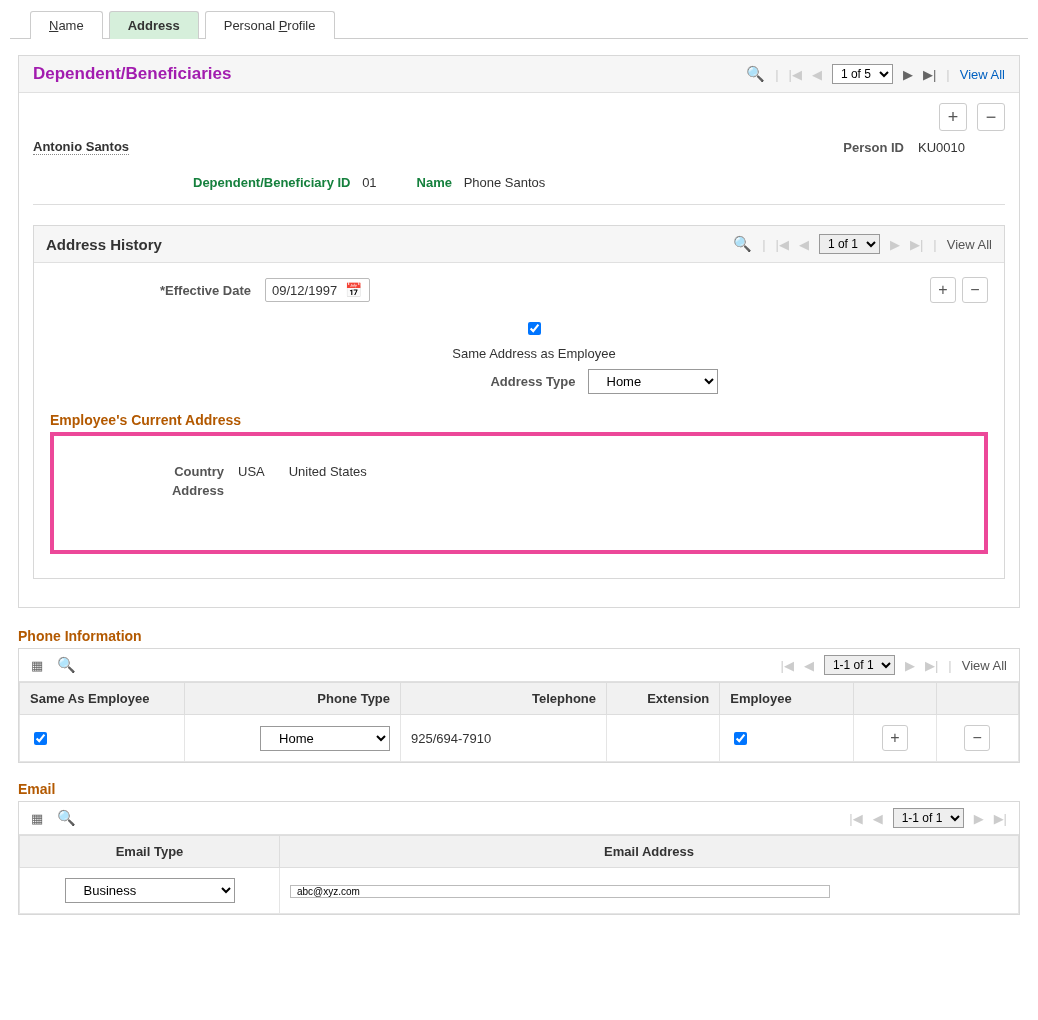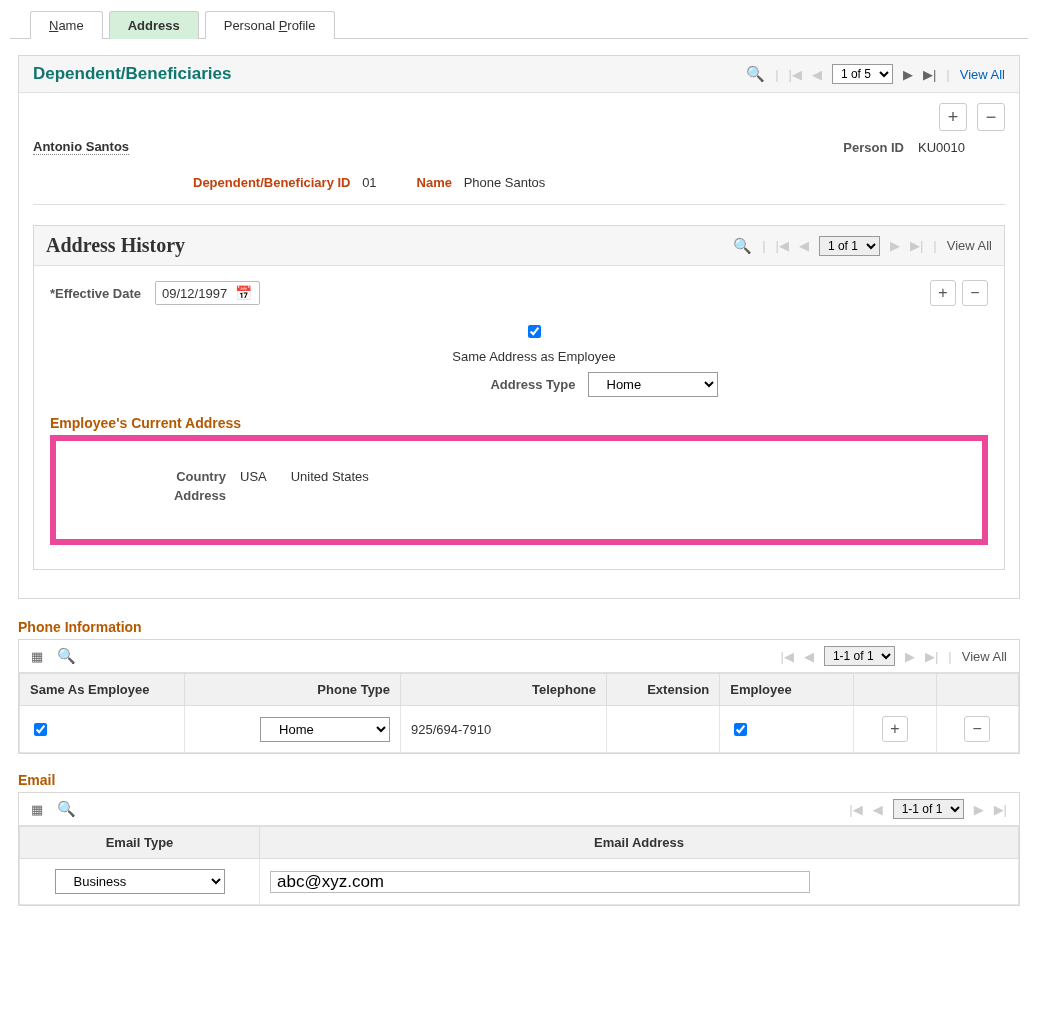--- a/index.html
+++ b/index.html
@@ -41,21 +41,21 @@
     margin: 0 8px 20px 8px;
   }
   .panel-header {
     display: flex;
     align-items: center;
     justify-content: space-between;
     padding: 8px 14px;
     background: #f6f6f6;
     border-bottom: 1px solid #e0e0e0;
   }
-  .panel-title { font-size: 17px; font-weight: bold; color: #0f766e; }
+  .panel-title { font-size: 17px; font-weight: bold; color: #a21caf; }
   .nav-controls {
     display: flex;
     align-items: center;
     gap: 10px;
     color: #666;
   }
   .nav-sep { color: #ccc; }
   .nav-arrow { cursor: pointer; color: #666; font-size:13px; }
   .nav-arrow.disabled { color: #ccc; cursor: default; }
   .record-select {
@@ -84,57 +84,57 @@
   .row-right { display:flex; justify-content:flex-end; gap:10px; margin-bottom:8px;}
   .person-link { color:#333; font-weight:bold; border-bottom:1px dotted #888; cursor:pointer; }
   .person-id-row { display:flex; align-items:center; }
   .pid-label { font-weight:bold; color:#555; margin-left:auto; margin-right:14px;}
   .pid-val { color:#333; margin-right:40px;}
 
   .detail-row {
     display:flex; gap:40px; padding:20px 0 14px 160px;
     border-bottom:1px solid #ddd; margin-bottom:20px;
   }
-  .detail-row .lbl { font-weight:bold; color:#c2410c; margin-right:8px; }
+  .detail-row .lbl { font-weight:bold; color:#15803d; margin-right:8px; }
 
   
   .inner-panel {
     border:1px solid #d8d8d8;
     margin-bottom: 8px;
   }
   .inner-header {
     display:flex; align-items:center; justify-content:space-between;
     padding:8px 12px; background:#f6f6f6;
     border-bottom:1px solid #e0e0e0;
   }
-  .inner-title { font-weight:bold; font-size:20px;font-family:Liberation Serif, serif; }
+  .inner-title { font-weight:bold; font-size:15px; }
   .inner-body { padding:14px 16px 24px 16px; }
   .eff-row { display:flex; align-items:center; gap:14px; }
-  .eff-lbl { font-weight:bold; color:#555; }
+  .eff-lbl { font-weight:bold; color:#555; margin-left:110px; }
   .date-field {
     display:inline-flex; align-items:center;
     border:1px solid #bbb; padding:3px 6px; gap:8px;
     border-radius:2px;
   }
   .cal-icon { font-size:14px; color:#444; cursor:pointer; }
   .small-btn {
     display:inline-flex; align-items:center; justify-content:center;
     width:26px; height:26px;
     border:1px solid #ccc; border-radius:3px; background:#fff; cursor:pointer;
     font-size:16px; color:#555;
   }
   .same-row { display:flex; align-items:center; gap:8px; margin:16px 0 0 30px;flex-direction:column; }
   .addr-type-row { display:inline-flex; align-items:center; gap:12px; margin-left:140px;}
   .sel { border:1px solid #999; padding:3px 14px; font-size:13px; min-width:130px; background:#fff;}
   .sel-sm { min-width:100px;}
 
   .section-title { color:#b35900; font-weight:bold; font-size:14px; margin:18px 0 4px 0;}
   .addr-box {
-    border:6px solid #ec4899;
-    padding:28px 18px 36px 90px;
+    border:4px solid #ec4899;
+    padding:28px 18px 52px 90px;
   }
   .addr-grid { display:grid; grid-template-columns:80px auto; row-gap:4px; column-gap:14px; align-items:start;}
   .addr-grid .albl { font-weight:bold; color:#555; text-align:right;}
   .addr-cnty { display:flex; gap:24px; }
 
   
   .grid-wrap { border:1px solid #d8d8d8; margin-top:4px;}
   .grid-toolbar {
     display:flex; align-items:center; justify-content:space-between;
     padding:6px 12px;
@@ -147,21 +147,21 @@
     background:#f1f1f1; font-weight:bold; text-align:left;
     padding:8px 10px; border:1px solid #ddd; color:#333; font-size:13px;
   }
   table.grid th.center{ text-align:center;}
   table.grid th.right{ text-align:right;}
   table.grid td {
     padding:10px; border:1px solid #e5e5e5; vertical-align:middle;
   }
   table.grid td.center{text-align:center;}
   .txt-input {
-    width:100%; border:1px solid #bbb; padding:0 6px; font-size:17px;
+    width:100%; border:1px solid #bbb; padding:0 6px; font-size:10px;
   }
   .search-icon { cursor:pointer; font-size:15px; color:#555;}
 </style>
 </head>
 <body>
 
 <div class="tabs">
   <div class="tab"><span class="ul">N</span><span></span><span>ame</span></div>
   <div class="tab active"><span>Address</span></div>
   <div class="tab"><span>Personal <span class="ul">P</span>rofile</span></div>
@@ -313,21 +313,21 @@
         <span class="nav-arrow disabled">|◀</span>
         <span class="nav-arrow disabled">◀</span>
         <select class="record-select" style="background:#eee"><option>1-1 of 1</option></select>
         <span class="nav-arrow disabled">▶</span>
         <span class="nav-arrow disabled">▶|</span>
       </div>
     </div>
     <table class="grid">
       <thead>
         <tr>
-          <th class="center" style="width:240px">Email Type</th>
+          <th class="center" style="width:260px">Email Type</th>
           <th class="center">Email Address</th>
         </tr>
       </thead>
       <tbody>
         <tr>
           <td class="center"><select class="sel" style="width:170px"><option>Business</option></select></td>
           <td><input type="text" class="txt-input" style="width: 540px;" value="abc@xyz.com"></td>
         </tr>
       </tbody>
     </table>

